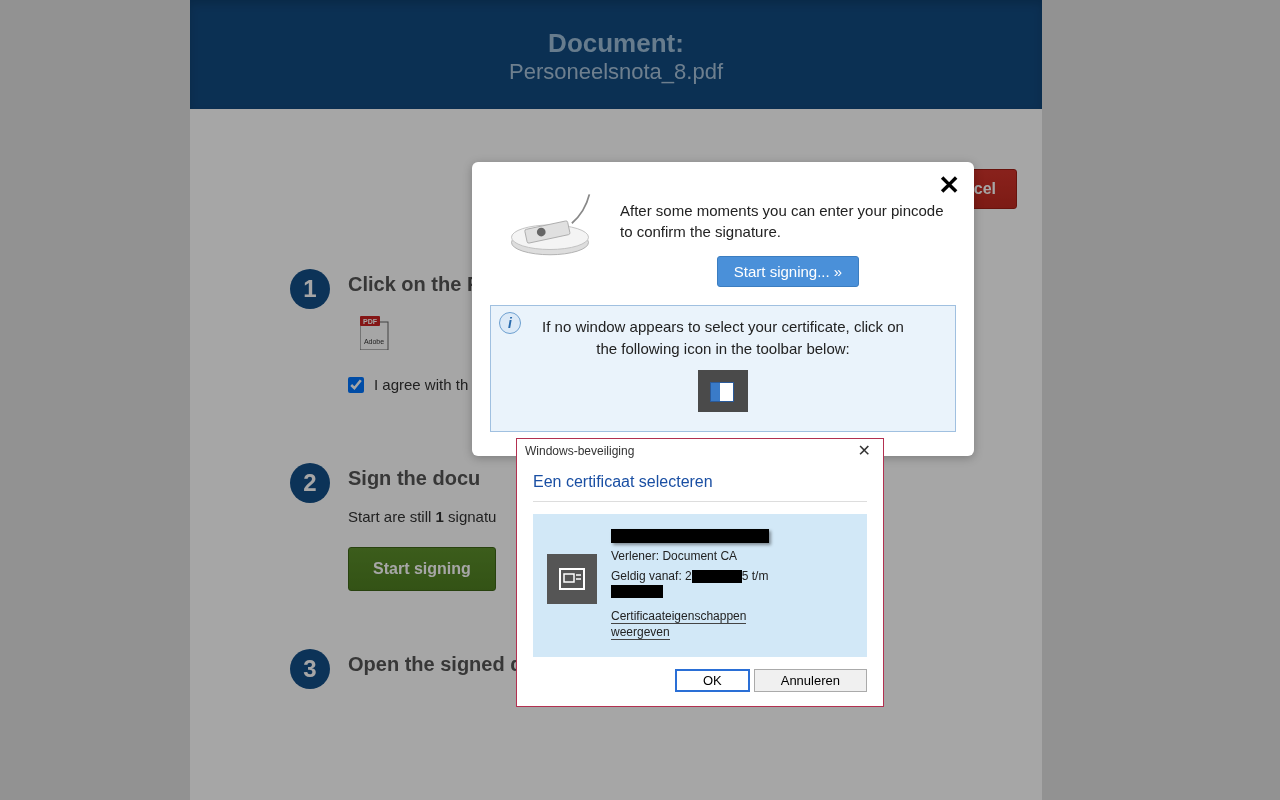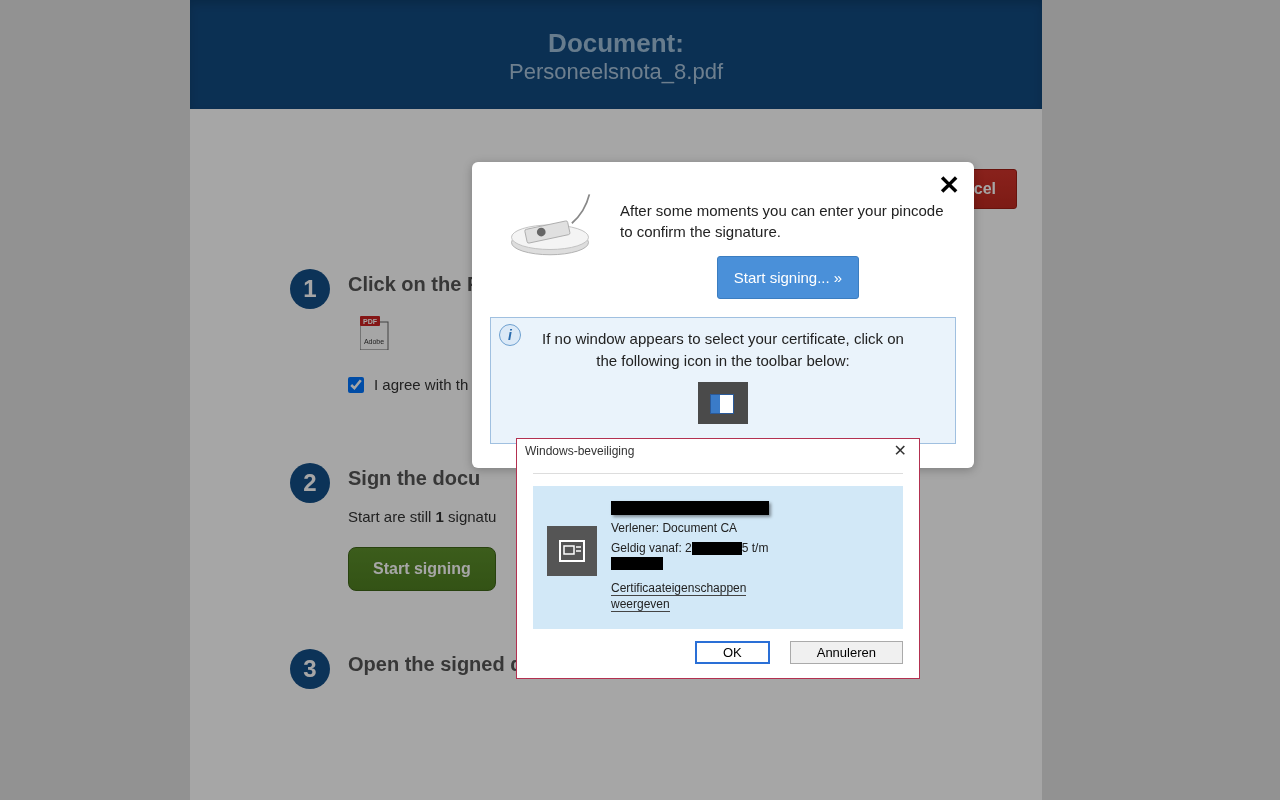--- a/index.html
+++ b/index.html
@@ -57,21 +57,21 @@
   .agree-row { margin-top: 22px; color: #333; font-size: 15px; display:flex; align-items:center; gap:10px; }
   .agree-row input { width: 16px; height: 16px; }
   .sig-text { font-size: 15px; color: #333; margin-top: 18px; }
   .sig-text b { font-weight: bold; }
   .start-signing-btn {
     display: inline-block;
     margin-top: 22px;
     background: linear-gradient(#5c8f2b, #4f7f21);
     color: #fff;
     border: 1px solid #3e6618;
-    border-radius: 8px;
+    border-radius: 3px;
     padding: 12px 24px;
     font-size: 16px;
     font-weight: bold;
     cursor: pointer;
   }
 
   
   .dim {
     position: absolute; inset: 0;
     background: rgba(0,0,0,0.35);
@@ -99,21 +99,21 @@
   }
   .cardreader svg { width: 100%; height: 100%; }
   .d1-right { flex: 1; padding-left: 10px; padding-top: 20px; }
   .d1-p { font-size: 15px; color: #222; margin-bottom: 14px; line-height: 1.4; }
   .start-signing-link {
     display: inline-block;
     background: #4a90d9;
     color: #fff;
     border: 1px solid #3b7dc0;
     border-radius: 3px;
-    padding: 12px 16px;
+    padding: 6px 16px;
     font-size: 15px;
     cursor: pointer;
   }
   .d1-center { text-align: center; }
   .infobox {
     margin-top: 18px;
     border: 1px solid #a0c0e0;
     background: #eaf3fb;
     padding: 10px 14px 14px;
     position: relative;
@@ -142,21 +142,21 @@
     position: absolute; left: 12px; top: 12px;
     width: 22px; height: 18px;
     background: linear-gradient(to right, #3a7bc8 0 40%, #fff 40% 100%);
     border: 1px solid #2a5a9a;
   }
 
   
   .dialog2 {
     position: absolute;
     left: 516px; top: 438px;
-    width: 404px;
+    width: 368px;
     background: #fff;
     border: 1px solid #b33050;
     font-family: "Segoe UI", Tahoma, sans-serif;
   }
   .d2-head {
     display: flex; justify-content: space-between; align-items: center;
     padding: 4px 8px;
     font-size: 12px;
     color: #333;
   }
@@ -180,21 +180,21 @@
   .cert-icon svg { width: 30px; height: 30px; }
   .cert-info { font-size: 12px; color: #222; }
   .cert-info .redact { display:inline-block; background:#000; height: 13px; vertical-align: middle; }
   .cert-info .line { margin-bottom: 6px; position: relative; }
   .cert-info .name-redact { width: 158px; height: 14px; box-shadow: 2px 2px 3px rgba(0,0,0,0.4); }
   .cert-info .date-redact { width: 50px; }
   .cert-info .date-redact2 { width: 52px; display:block; margin-top:2px; }
   .cert-link { color: #222; margin-top: 10px; font-size: 12px; line-height: 1.35; }
   .cert-link span { border-bottom: 1px solid #444; }
   .d2-buttons {
-    display: flex; justify-content: flex-end; gap: 20px;
+    display: flex; justify-content: flex-end; gap: 4px;
     padding: 12px 0 0;
   }
   .d2-btn {
     padding: 3px 26px;
     font-size: 13px;
     background: #f0f0f0;
     border: 1px solid #aaa;
     cursor: pointer;
   }
   .d2-btn.primary { border: 2px solid #2a6fd6; background: #fff; padding: 2px 26px; }
@@ -281,20 +281,21 @@
     <div class="icon-dark"></div>
   </div>
 </div>
 
 <div class="dialog2">
   <div class="d2-head">
     <span>Windows-beveiliging</span>
     <span class="d2-close">✕</span>
   </div>
   <div class="d2-body">
+    <div class="d2-title">Een certificaat selecteren</div>
     <div class="d2-divider"></div>
     <div class="cert-card">
       <div class="cert-icon">
         <svg viewBox="0 0 30 30">
           <rect x="3" y="5" width="24" height="20" fill="none" stroke="#fff" stroke-width="2"></rect>
           <rect x="7" y="10" width="10" height="8" fill="none" stroke="#fff" stroke-width="1.5"></rect>
           <line x1="19" y1="11" x2="24" y2="11" stroke="#fff" stroke-width="1.5"></line>
           <line x1="19" y1="15" x2="24" y2="15" stroke="#fff" stroke-width="1.5"></line>
         </svg>
       </div>

